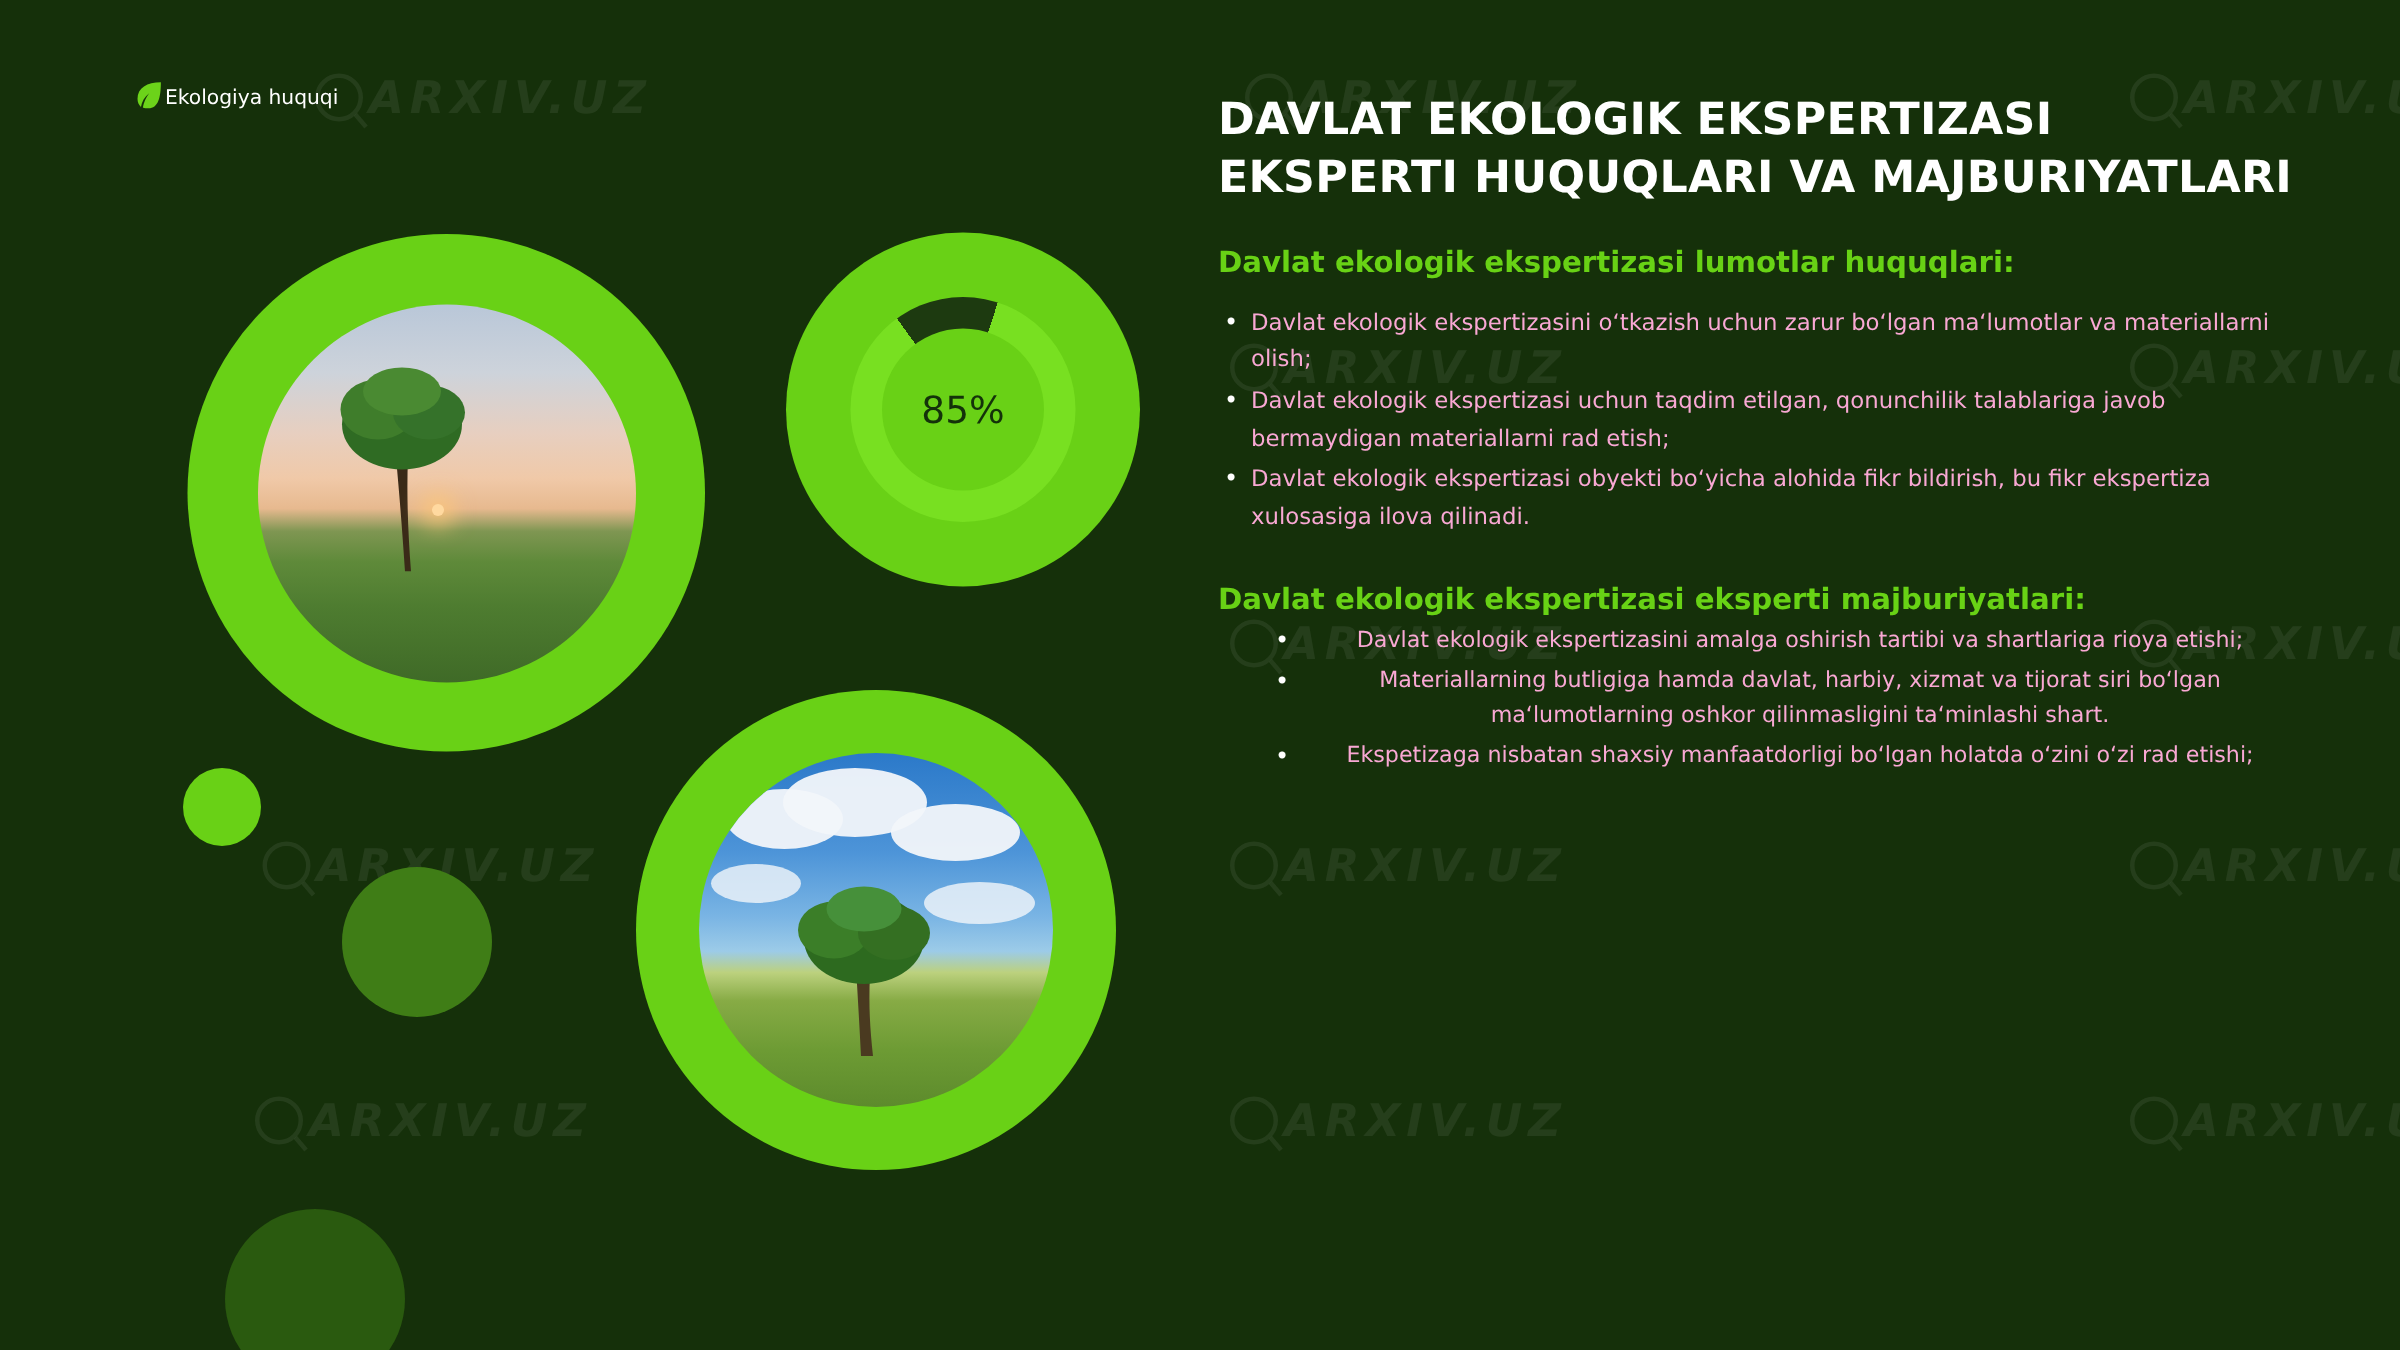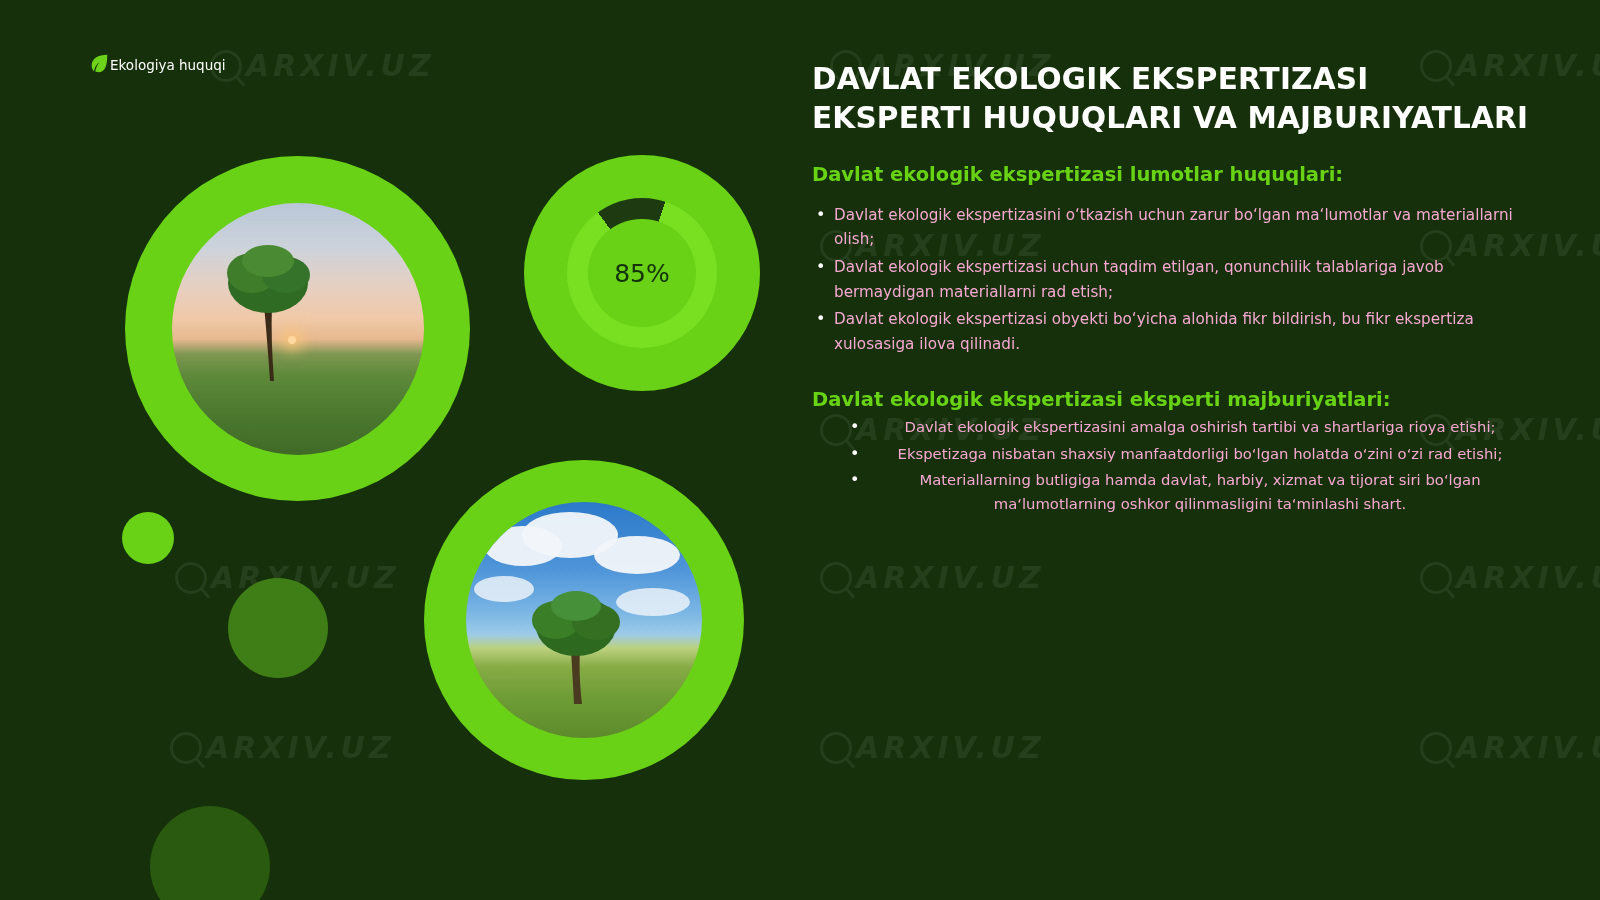--- a/index.html
+++ b/index.html
@@ -362,16 +362,16 @@
   <h2 class="section-head">Davlat ekologik ekspertizasi lumotlar huquqlari:</h2>
   <ul class="bullets">
     <li>Davlat ekologik ekspertizasini o‘tkazish uchun zarur bo‘lgan ma‘lumotlar va materiallarni olish;</li>
     <li>Davlat ekologik ekspertizasi uchun taqdim etilgan, qonunchilik talablariga javob bermaydigan materiallarni rad etish;</li>
     <li>Davlat ekologik ekspertizasi obyekti bo‘yicha alohida fikr bildirish, bu fikr ekspertiza xulosasiga ilova qilinadi.</li>
   </ul>
 
   <h2 class="section-head second">Davlat ekologik ekspertizasi eksperti majburiyatlari:</h2>
   <ul class="bullets indented">
     <li>Davlat ekologik ekspertizasini amalga oshirish tartibi va shartlariga rioya etishi;</li>
+    <li>Materiallarning butligiga hamda davlat, harbiy, xizmat va tijorat siri bo‘lgan ma‘lumotlarning oshkor qilinmasligini ta‘minlashi shart.</li>
     <li>Ekspetizaga nisbatan shaxsiy manfaatdorligi bo‘lgan holatda o‘zini o‘zi rad etishi;</li>
-    <li>Materiallarning butligiga hamda davlat, harbiy, xizmat va tijorat siri bo‘lgan ma‘lumotlarning oshkor qilinmasligini ta‘minlashi shart.</li>
   </ul>
 </div>
 
 </body></html>

